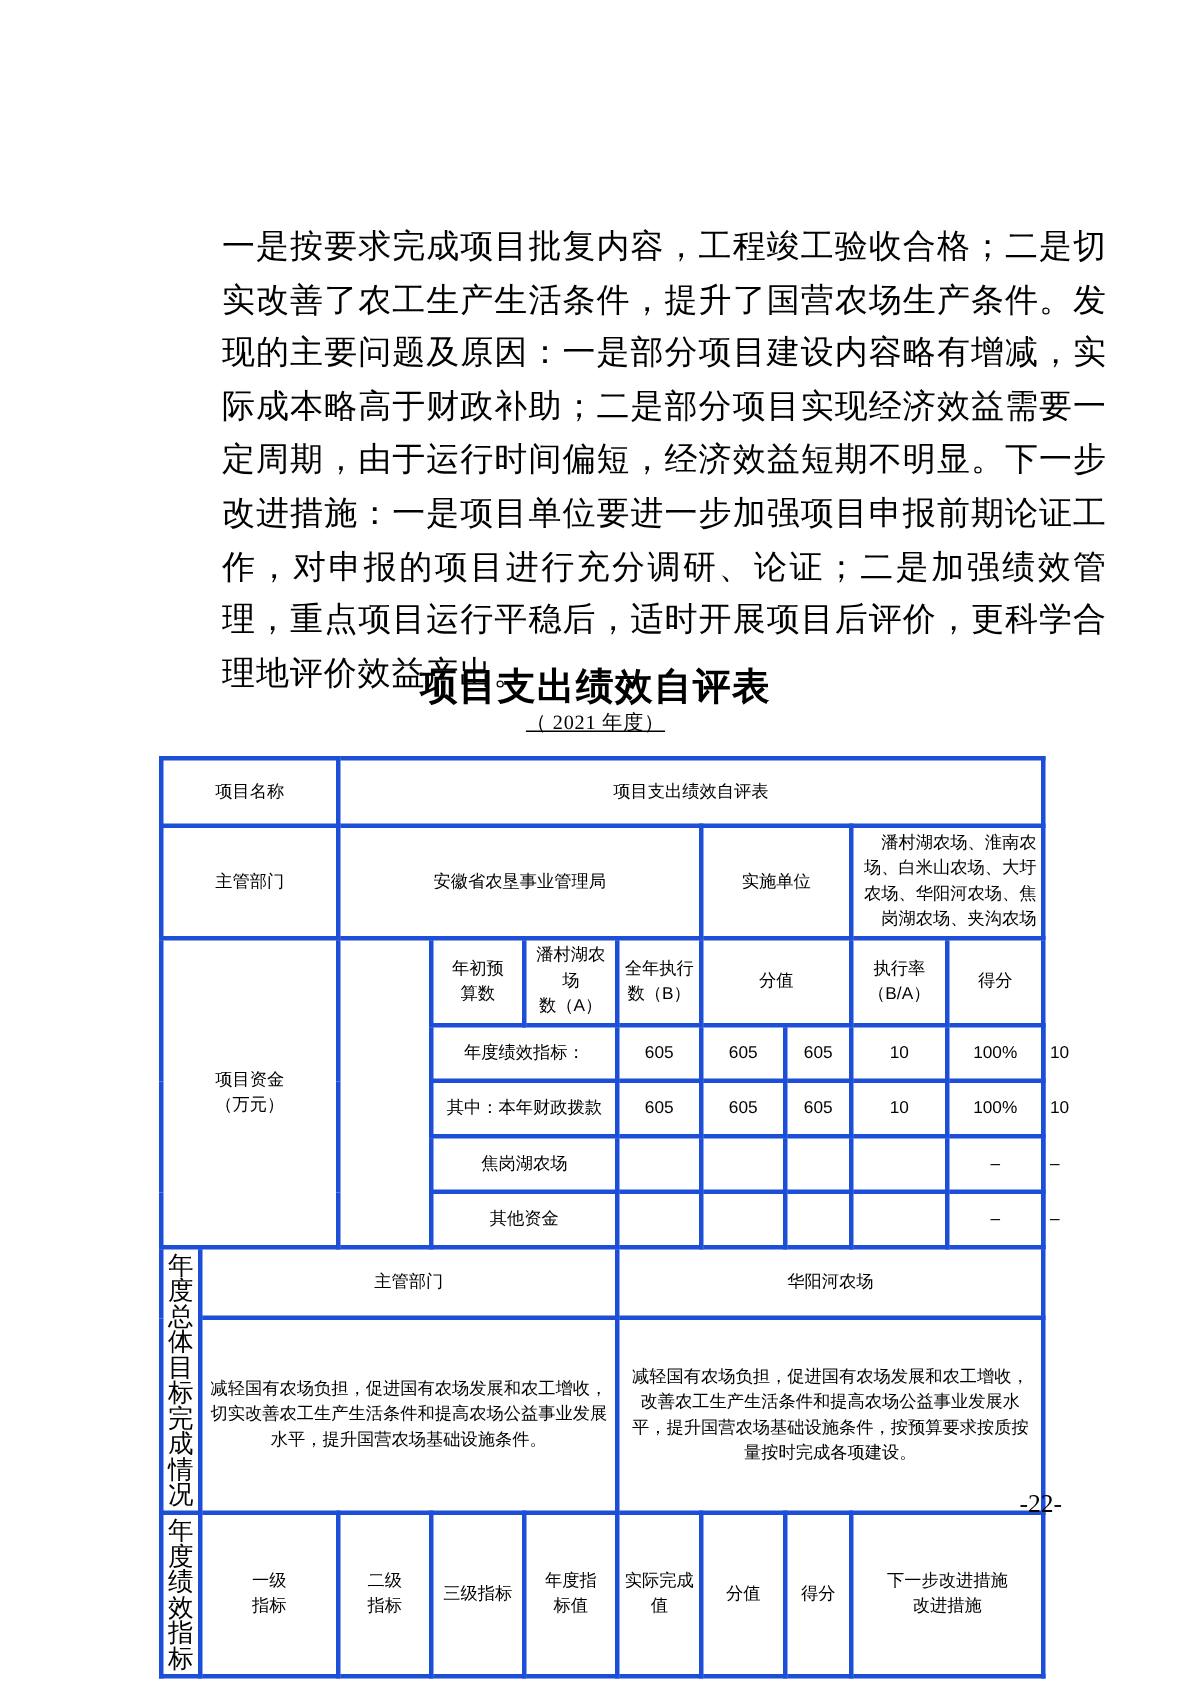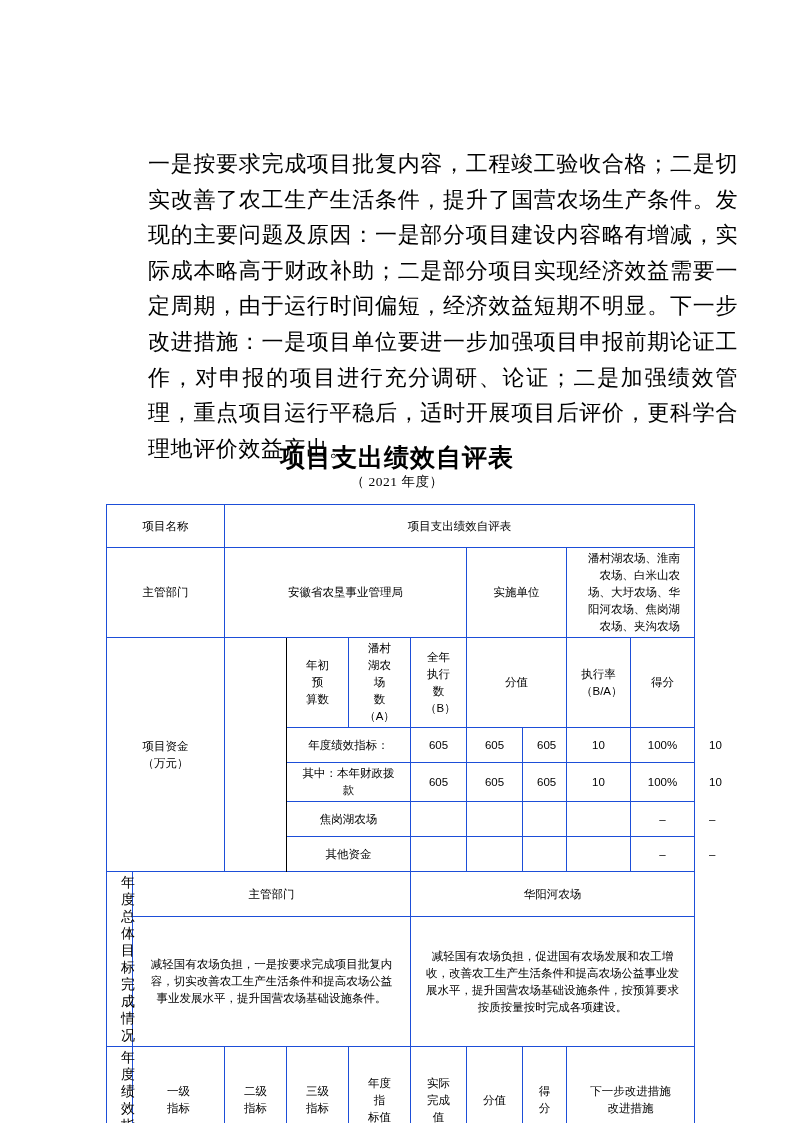--- a/index.html
+++ b/index.html
@@ -45,45 +45,46 @@
     letter-spacing: 1px;
   }
   .doc-subtitle {
     position: absolute;
     left: 0;
     top: 473px;
     width: 794px;
     text-align: center;
     font-size: 13.5px;
     letter-spacing: 0.5px;
+    text-decoration: underline;
   }
   table.perf {
     position: absolute;
     left: 106px;
     top: 504px;
     width: 588px;
     border-collapse: collapse;
     font-family: "Liberation Sans", sans-serif;
     font-size: 11.5px;
     table-layout: fixed;
   }
   table.perf td {
-    border: 1px solid #1d4ed8;
+    border: 3px solid #1d4ed8;
     text-align: center;
     vertical-align: middle;
-    padding: 2px 14px;
+    padding: 2px 3px;
     line-height: 17px;
   }
   td.tall { height: 38px; }
   td.left-pad { text-align: left; padding-left: 6px; }
   td.vert {
     width: 18px;
     padding: 1px 0;
     line-height: 13px;
-    font-size: 14px;
+    font-size: 17px;
     word-break: break-all;
     letter-spacing: 0;
   }
   td.justify-txt {
     text-align: justify;
     text-justify: inter-ideograph;
     padding: 4px 5px;
     line-height: 18px;
     vertical-align: top;
   }
@@ -201,21 +202,21 @@
       <td>–</td>
       <td>–</td>
     </tr>
 
     <tr>
       <td class="vert" rowspan="2">年度总体目标完成情况</td>
       <td colspan="4" style="height:26px">主管部门</td>
       <td colspan="5">华阳河农场</td>
     </tr>
     <tr>
-      <td colspan="4" class="justify-txt" style="height:84px">减轻国有农场负担，一是按要求完成项目批复内容，切实改善农工生产生活条件和提高农场公益事业发展水平，提升国营农场基础设施条件。</td>
+      <td colspan="4" class="justify-txt" style="height:84px">减轻国有农场负担，促进国有农场发展和农工增收，切实改善农工生产生活条件和提高农场公益事业发展水平，提升国营农场基础设施条件。</td>
       <td colspan="5" class="justify-txt">减轻国有农场负担，促进国有农场发展和农工增收，改善农工生产生活条件和提高农场公益事业发展水平，提升国营农场基础设施条件，按预算要求按质按量按时完成各项建设。</td>
     </tr>
 
     <tr>
       <td class="vert">年度绩效指标</td>
       <td style="height:46px;width:46px">
         <div>一级</div>
         <div>指标</div>
       </td>
       <td>
@@ -234,13 +235,14 @@
       <td>分值</td>
       <td>得分</td>
       <td colspan="2">
         <div>下一步改进措施</div>
         <div>改进措施</div>
       </td>
     </tr>
   </tbody>
     </table>
 
+  <div class="pagenum">-22-</div>
 </div>
 
 </body></html>

